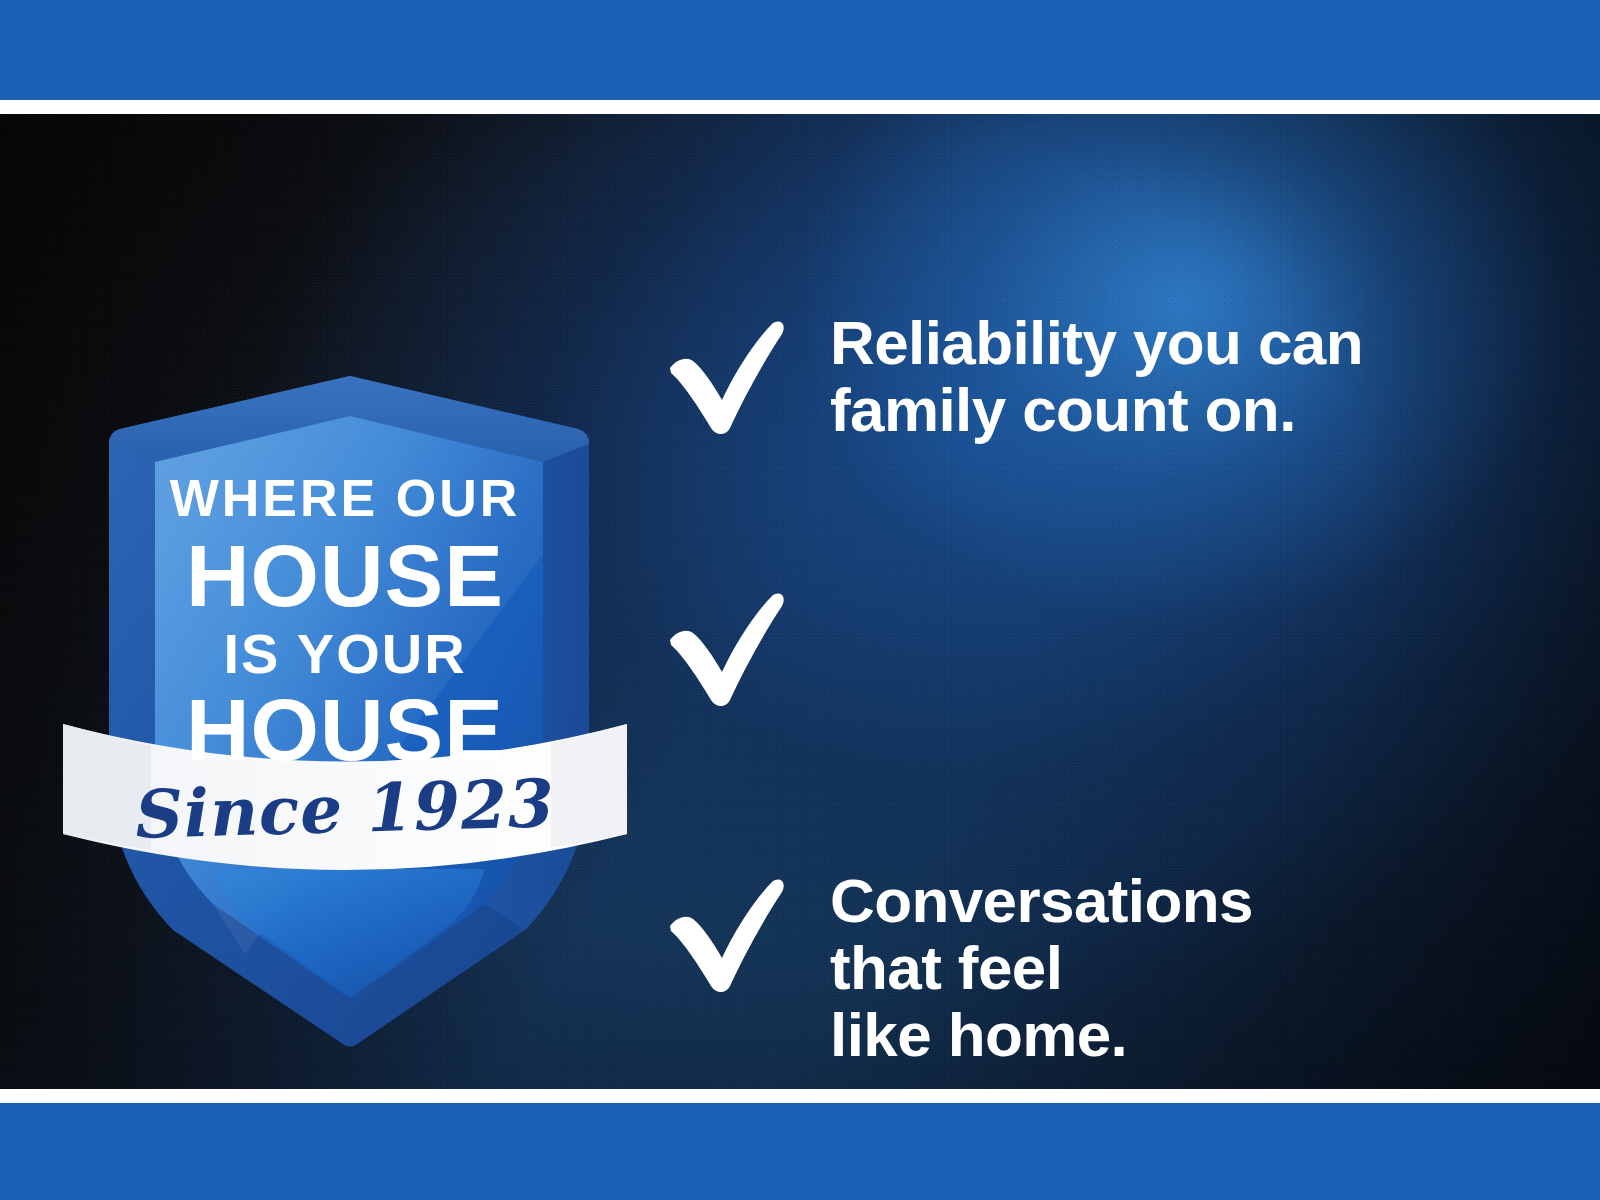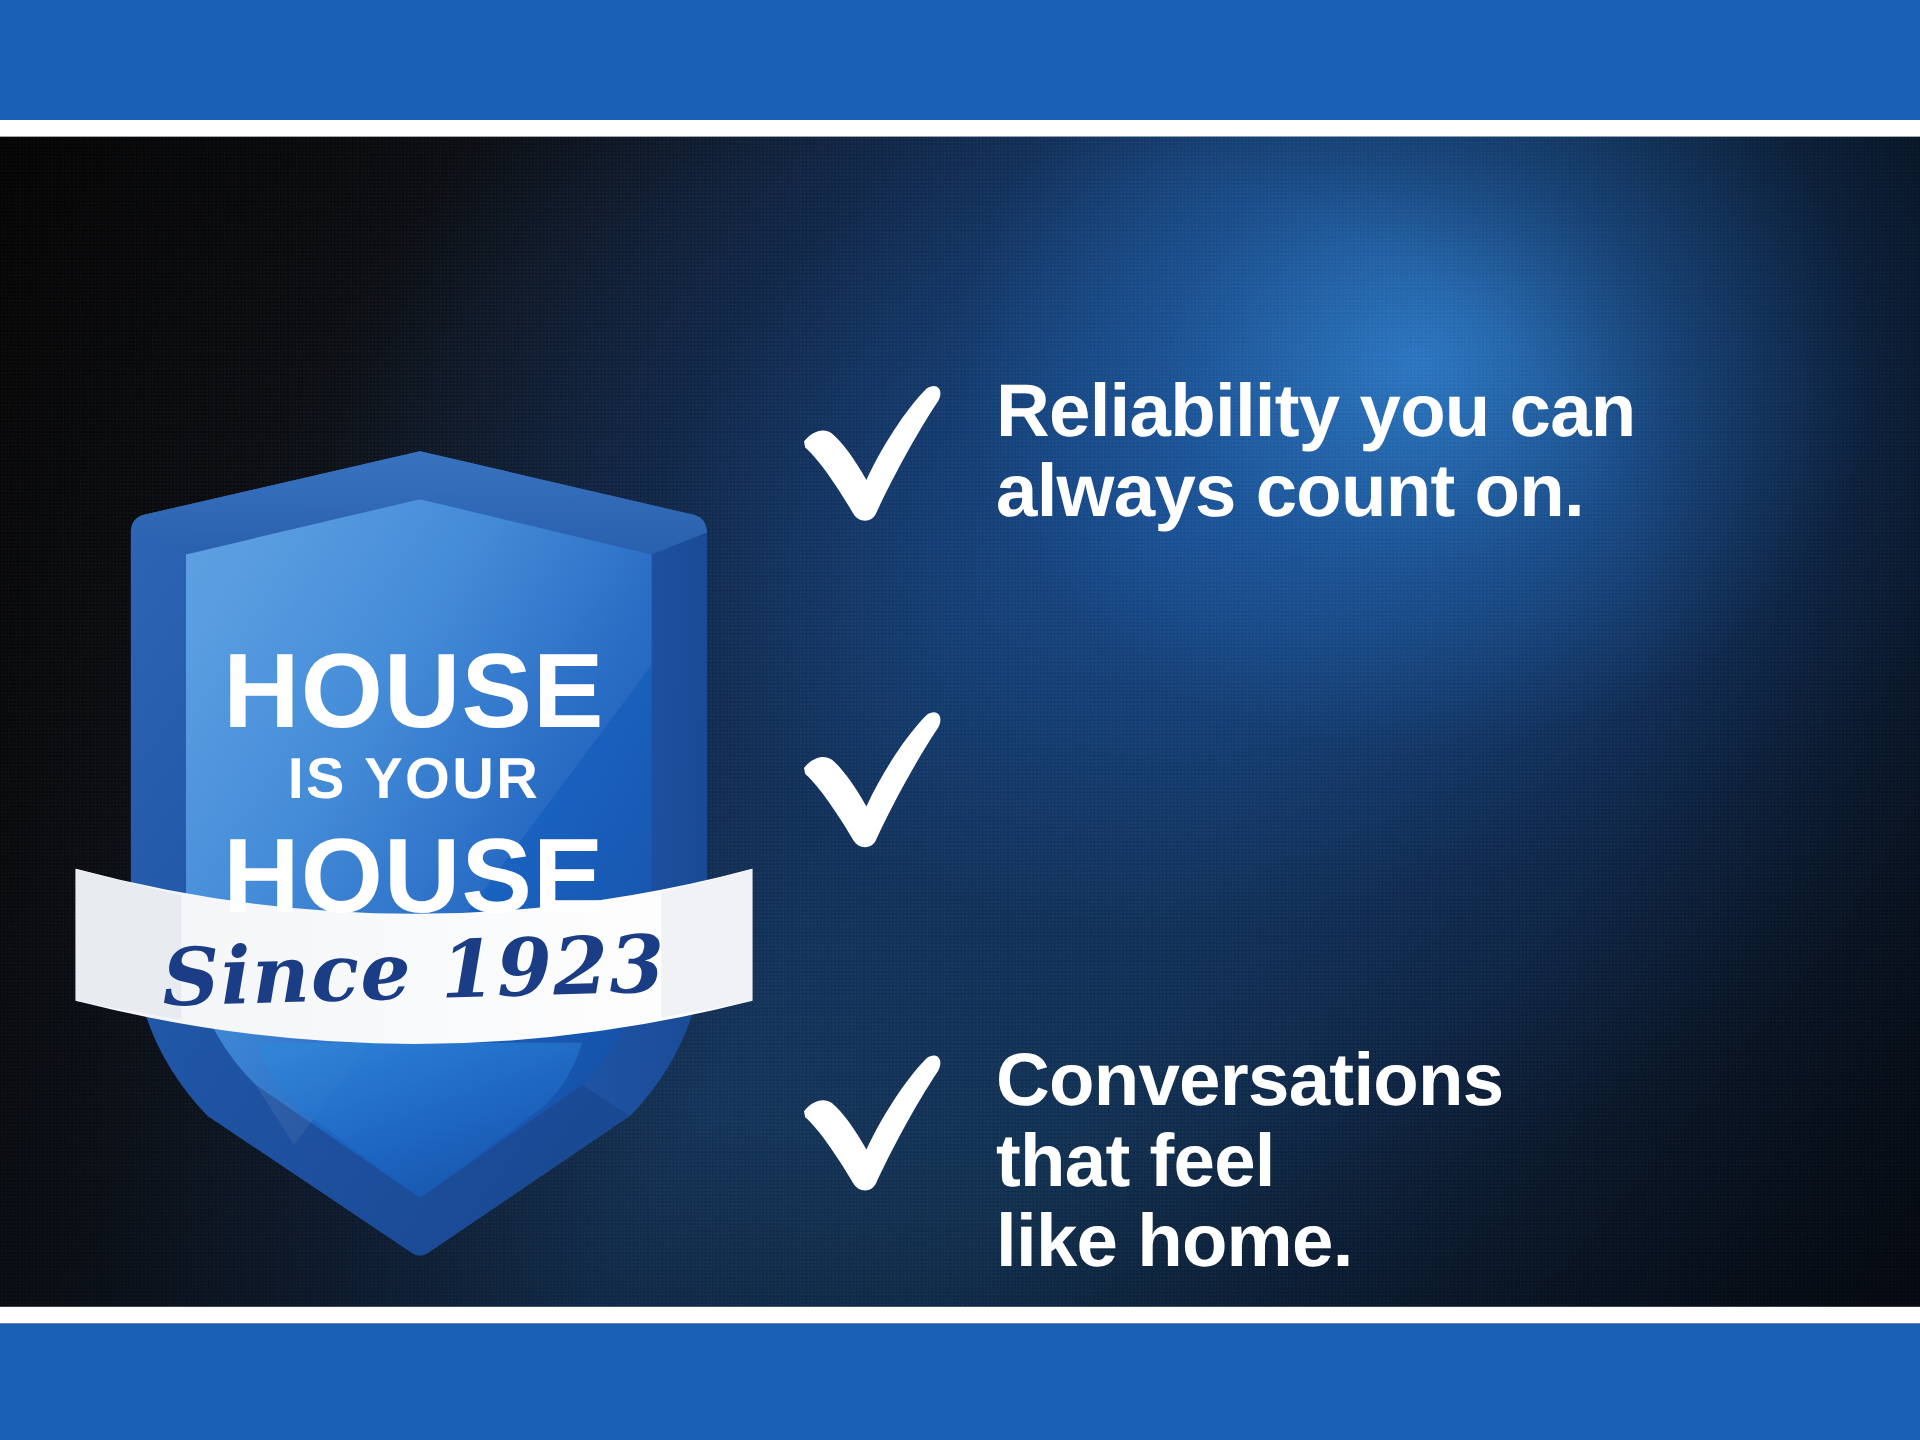--- a/index.html
+++ b/index.html
@@ -119,21 +119,21 @@
     font-size: 52px;
     letter-spacing: 3px;
   }
   #shield-line-2 {
     top: 278px;
     font-size: 88px;
     letter-spacing: 1px;
   }
   #shield-line-3 {
     top: 372px;
-    font-size: 48px;
+    font-size: 56px;
     letter-spacing: 2px;
   }
   #shield-line-4 {
     top: 432px;
     font-size: 88px;
     letter-spacing: 1px;
   }
   #shield-since {
     position: absolute;
     left: 0;
@@ -270,20 +270,21 @@
         <path d="M 8 470
                  Q 290 545 572 470
                  L 572 580
                  Q 290 652 8 580
                  Z" fill="url(#gradBannerL)"></path>
 
         <path d="M 8 470 Q 60 484 96 492 L 96 596 Q 50 588 8 580 Z" fill="#e4e8ee" opacity="0.75"></path>
         <path d="M 572 470 Q 532 481 496 489 L 496 594 Q 534 588 572 580 Z" fill="#e9edf2" opacity="0.7"></path>
       </svg>
 
+      <div class="shield-text" id="shield-line-1">Where Our</div>
       <div class="shield-text" id="shield-line-2">House</div>
       <div class="shield-text" id="shield-line-3">Is Your</div>
       <div class="shield-text" id="shield-line-4">House</div>
       <div id="shield-since">Since 1923</div>
     </div>
 
     <div id="bullets">
 
       <div class="bullet b1">
         <span class="check-icon">
@@ -293,21 +294,21 @@
                      C 42 52 53 68 62 84
                      C 74 58 94 26 112 8
                      C 120 2 127 8 122 18
                      C 102 48 82 86 70 112
                      C 66 120 56 120 51 112
                      C 40 93 22 66 11 57
                      Z" fill="#ffffff"></path>
           </svg>
         </span>
         <span class="bullet-text">Reliability you can
-always count on.</span>
+family count on.</span>
       </div>
 
       <div class="bullet b2">
         <span class="check-icon">
           <svg viewBox="0 0 128 120" xmlns="http://www.w3.org/2000/svg">
             <path d="M 10 52
                      C 16 44 26 40 33 45
                      C 42 52 53 68 62 84
                      C 74 58 94 26 112 8
                      C 120 2 127 8 122 18

